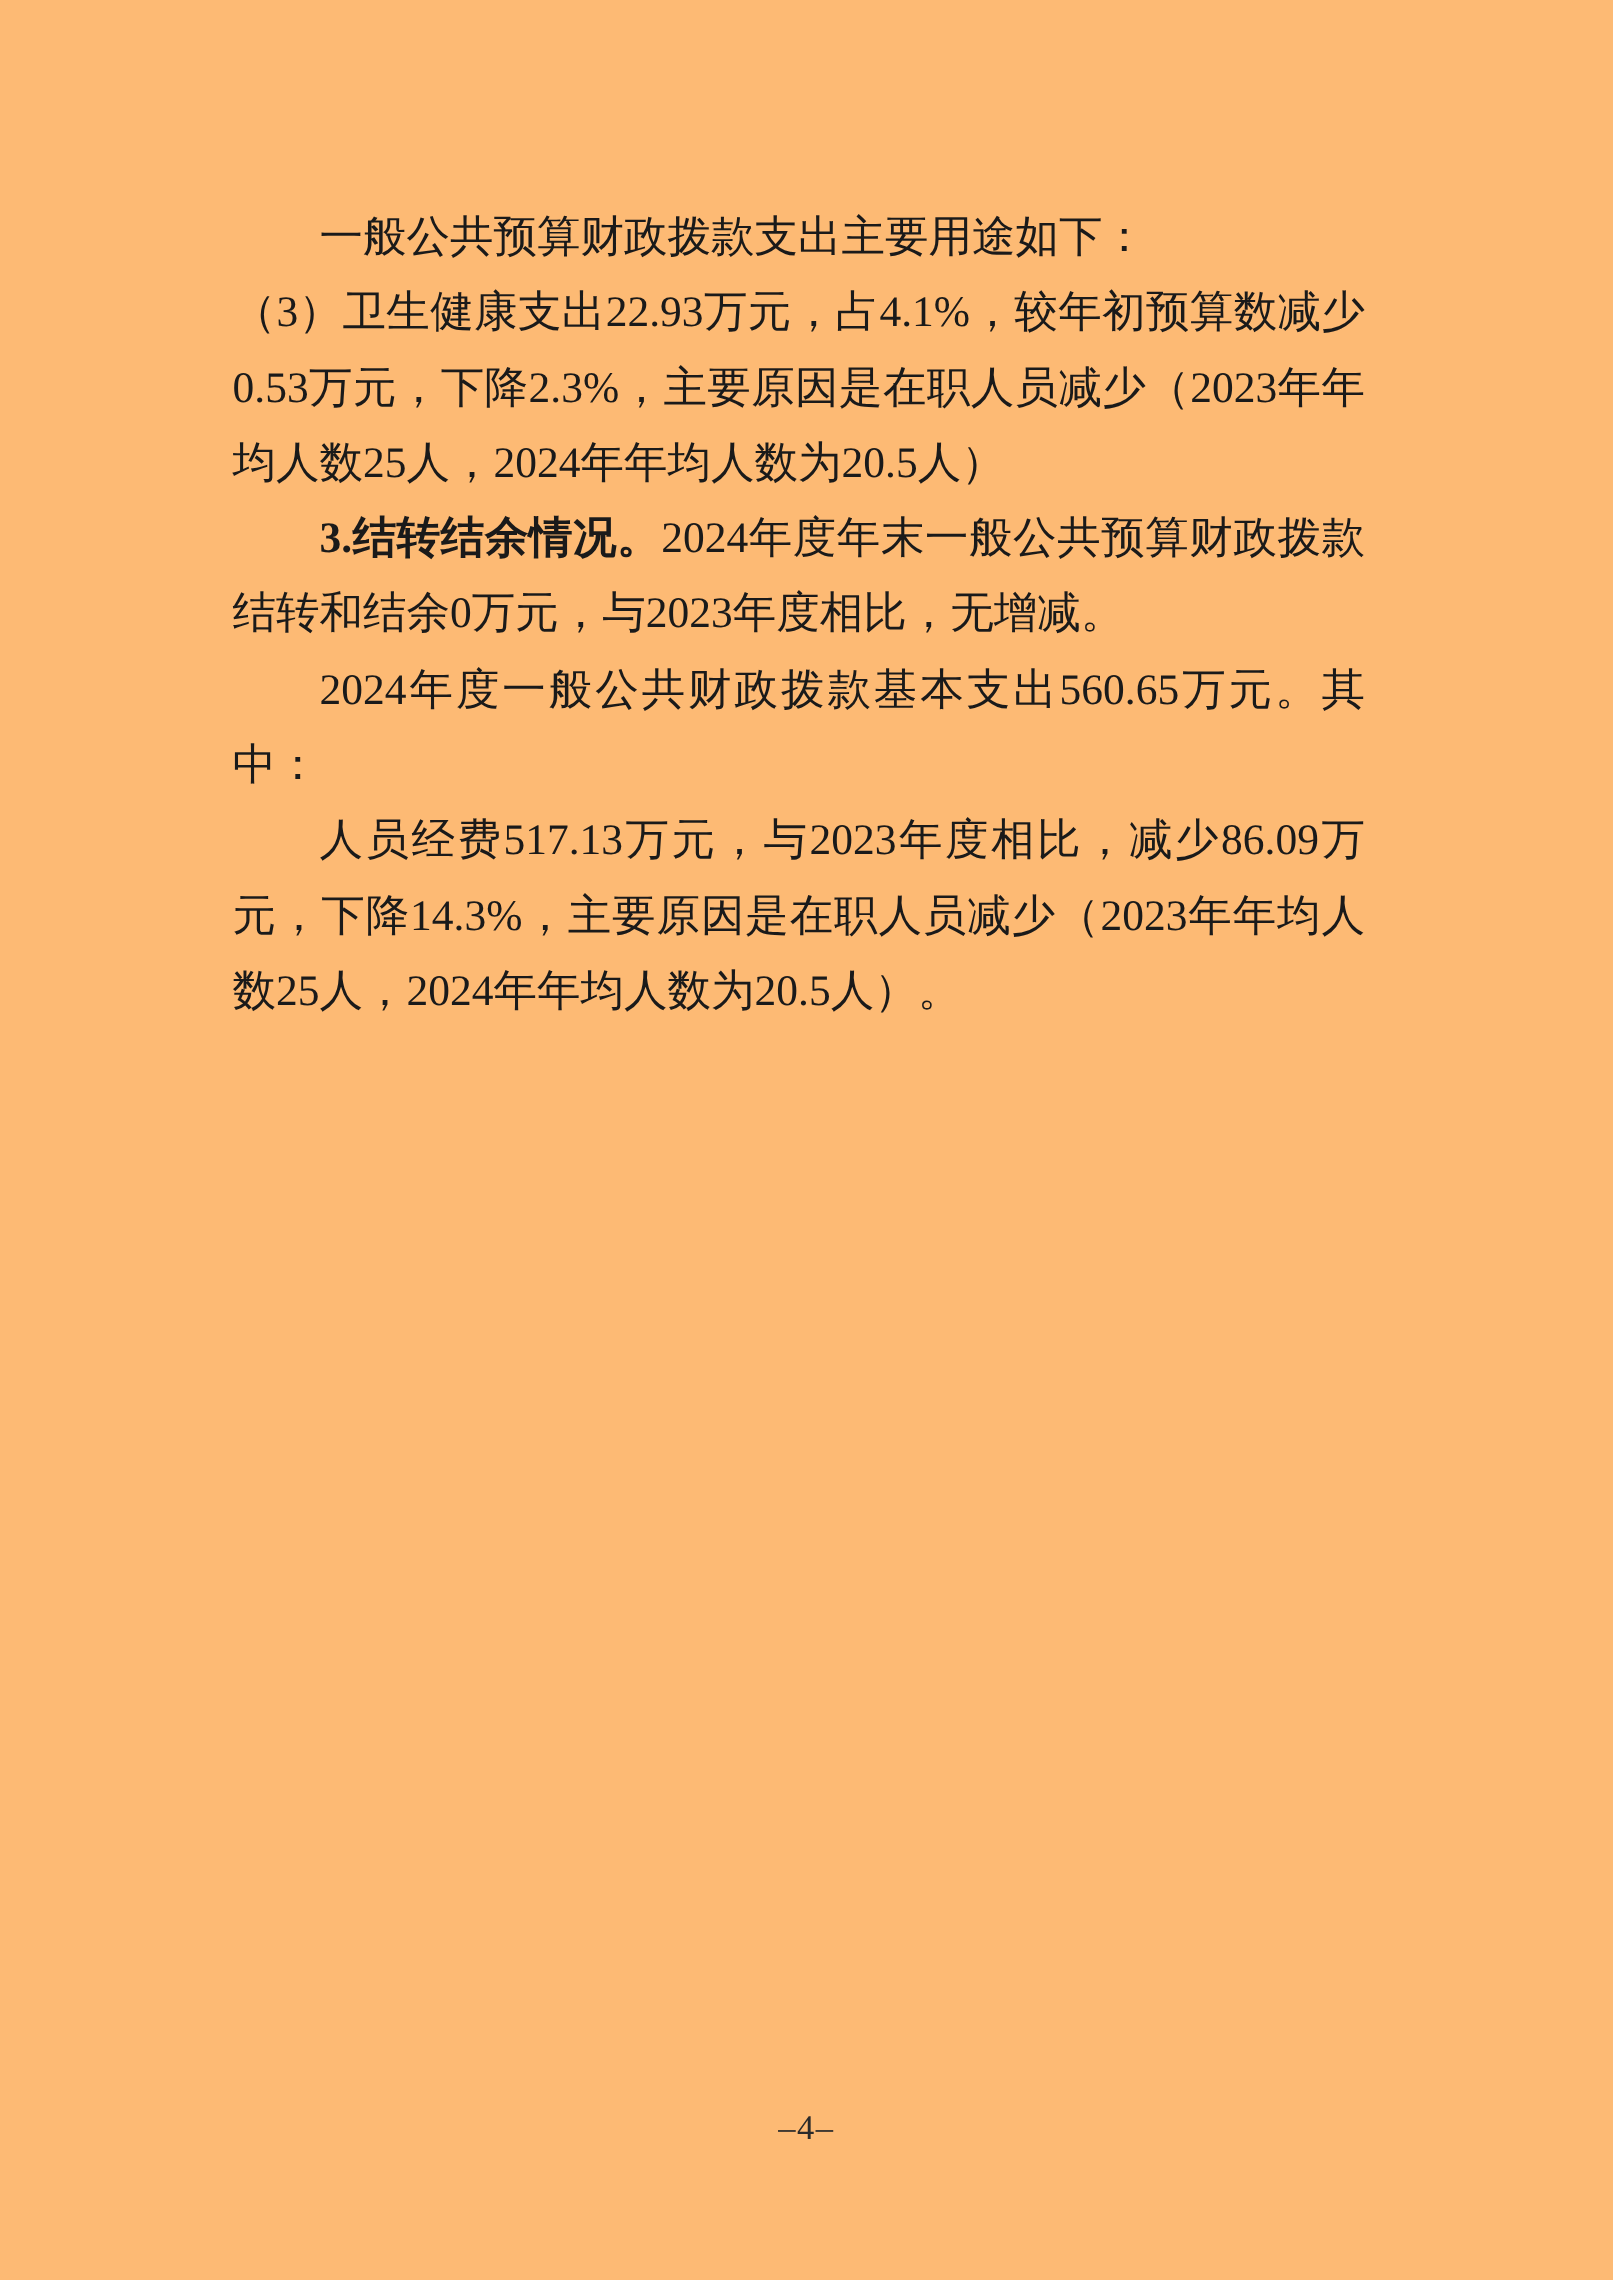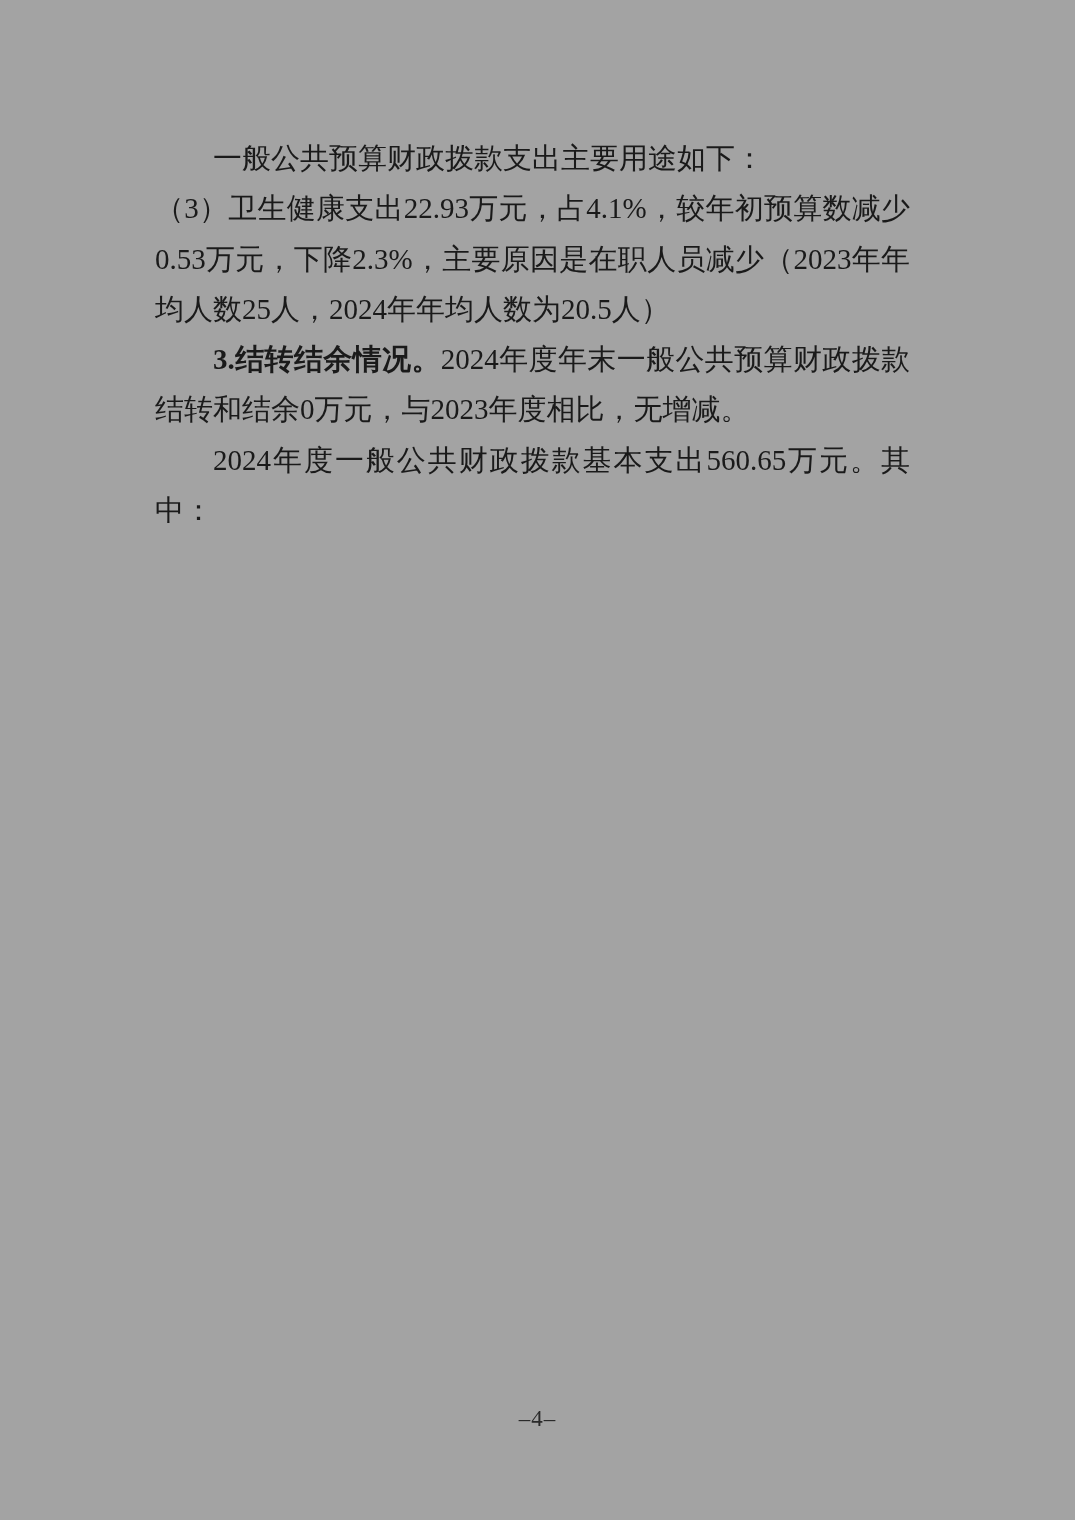--- a/index.html
+++ b/index.html
@@ -4,21 +4,21 @@
 <style>
   html, body {
     margin: 0;
     padding: 0;
     background: #ffffff;
   }
   .page {
     position: relative;
     width: 1075px;
     height: 1520px;
-    background: #a3a3a3;
+    background: #fdba74;
     overflow: hidden;
     font-family: "Liberation Serif", "DejaVu Serif", serif;
     color: #1a1a1a;
   }
   .content {
     position: absolute;
     left: 155px;
     top: 133px;
     width: 755px;
     font-size: 29px;
@@ -56,17 +56,18 @@
 
 
     <p class="ind-0">（3）卫生健康支出22.93万元，占4.1%，较年初预算数减少0.53万元，下降2.3%，主要原因是在职人员减少（2023年年均人数25人，2024年年均人数为20.5人）</p>
 
 
     <p class="ind-2"><span class="bold">3.结转结余情况。</span><span>2024年度年末一般公共预算财政拨款结转和结余0万元，与2023年度相比，无增减。</span></p>
 
 
     <p class="ind-2">2024年度一般公共财政拨款基本支出560.65万元。其中：</p>
 
+    <p class="ind-2">人员经费517.13万元，与2023年度相比，减少86.09万元，下降14.3%，主要原因是在职人员减少（2023年年均人数25人，2024年年均人数为20.5人）。</p>
 
   </div>
 
   <div class="footer">–4–</div>
 </div>
 
 </body></html>

